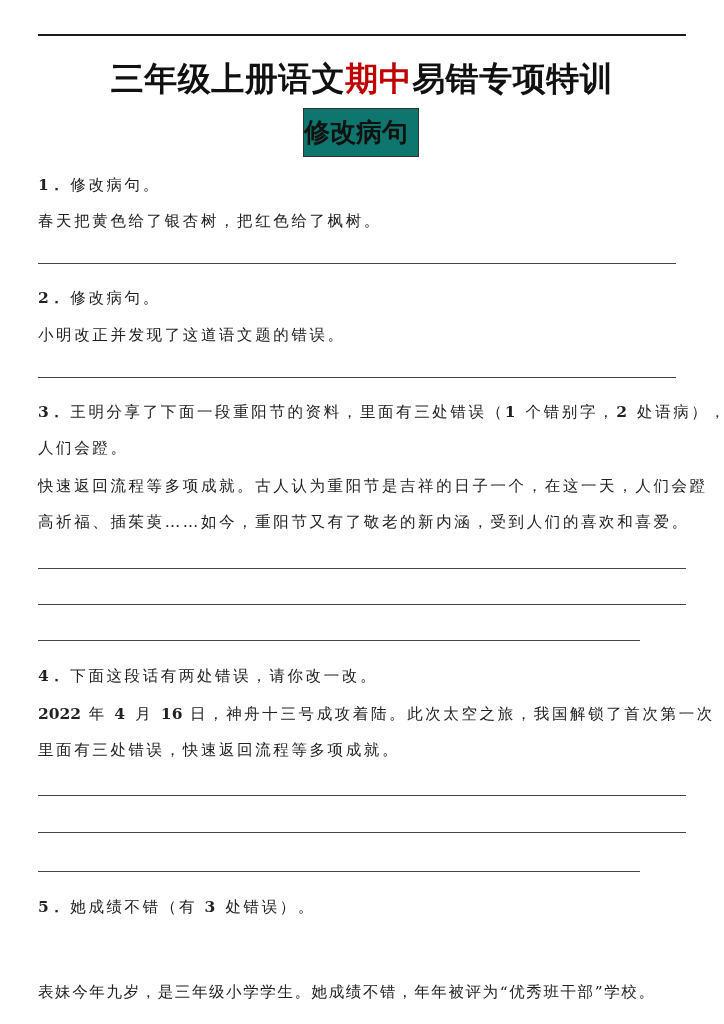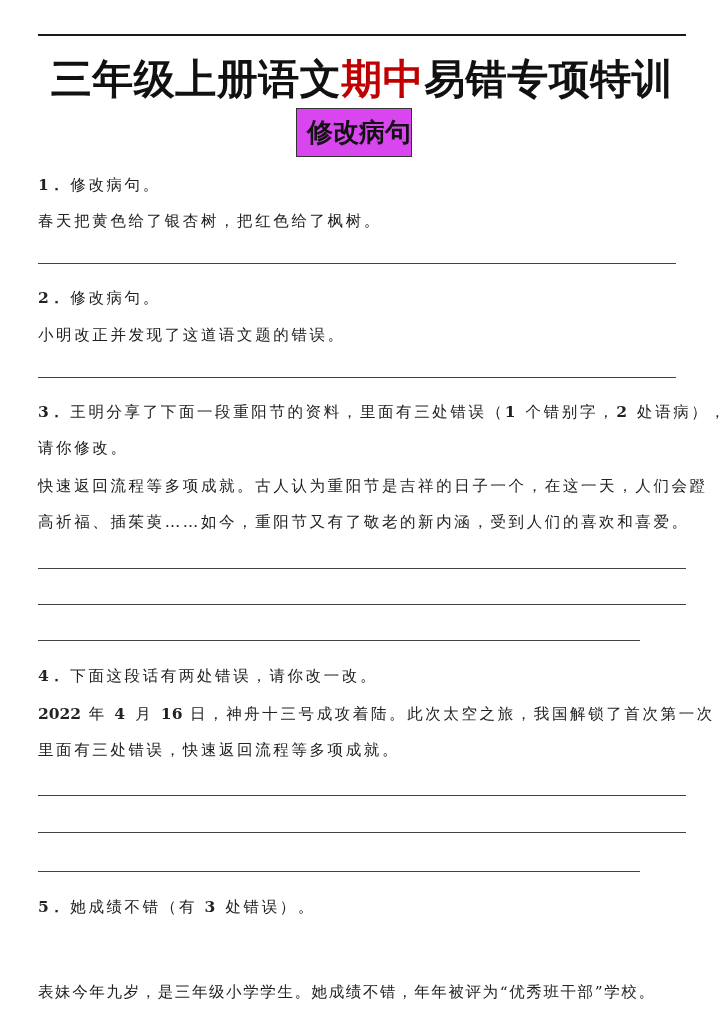--- a/index.html
+++ b/index.html
@@ -4,27 +4,27 @@
 <style>
   html, body { margin: 0; padding: 0; }
   body {
     width: 724px; height: 1024px; background: #ffffff; position: relative; overflow: hidden;
     font-family: "DejaVu Serif", "Liberation Serif", serif; color: #1a1a1a;
   }
   .top-rule { position: absolute; left: 38px; top: 34px; width: 648px; height: 2px; background: #1a1a1a; }
   .title {
     position: absolute; left: 0; top: 58px; width: 724px; text-align: center;
     font-family: "DejaVu Sans", "Liberation Sans", sans-serif; font-weight: bold;
-    font-size: 41px; line-height: 42px; letter-spacing: 0.5px; color: #111;
+    font-size: 33px; line-height: 42px; letter-spacing: 0.5px; color: #111;
   }
   .title .hl { color: #c00000; }
   .subtitle-box {
-    position: absolute; left: 296px; top: 108px; width: 116px; height: 49px;
-    background: #d946ef; border: 1px solid #333; box-sizing: border-box;
-    text-align: right; font-family: "DejaVu Sans", "Liberation Sans", sans-serif;
+    position: absolute; left: 303px; top: 108px; width: 116px; height: 49px;
+    background: #0f766e; border: 1px solid #333; box-sizing: border-box;
+    text-align: left; font-family: "DejaVu Sans", "Liberation Sans", sans-serif;
     font-weight: bold; font-size: 26px; line-height: 47px; color: #111;
   }
   .ln {
     position: absolute; left: 38px; font-size: 15.5px; line-height: 24px;
     letter-spacing: 2.6px; white-space: nowrap; color: #222;
   }
   .num { font-weight: bold; letter-spacing: 0; margin-right: 6px; }
   .b { font-weight: bold; }
   .blank { position: absolute; left: 38px; height: 0; border-top: 1.3px solid #444; }
   .full { width: 648px; }
@@ -42,21 +42,21 @@
 
 <div class="ln" style="top:173px"><span class="num">1．</span><span>修改病句。</span></div>
 <div class="ln" style="top:209px">春天把黄色给了银杏树，把红色给了枫树。</div>
 <div class="blank mid" style="top:263px"></div>
 
 <div class="ln" style="top:286px"><span class="num">2．</span><span>修改病句。</span></div>
 <div class="ln" style="top:323px">小明改正并发现了这道语文题的错误。</div>
 <div class="blank mid" style="top:377px"></div>
 
 <div class="ln" style="top:400px"><span class="num">3．</span><span>王明分享了下面一段重阳节的资料，里面有三处错误（</span><span class="b">1</span><span> 个错别字，</span><span class="b">2</span><span> 处语病），</span></div>
-<div class="ln" style="top:436px">请你修改。</div>
+<div class="ln" style="top:436px">人们会蹬。</div>
 <div class="ln" style="top:474px">快速返回流程等多项成就。古人认为重阳节是吉祥的日子一个，在这一天，人们会蹬</div>
 <div class="ln" style="top:510px">高祈福、插茱萸……如今，重阳节又有了敬老的新内涵，受到人们的喜欢和喜爱。</div>
 <div class="blank full" style="top:568px"></div>
 <div class="blank full" style="top:604px"></div>
 <div class="blank short" style="top:640px"></div>
 
 <div class="ln" style="top:664px"><span class="num">4．</span><span>下面这段话有两处错误，请你改一改。</span></div>
 <div class="ln" style="top:702px"><span class="b" style="letter-spacing:0">2022</span><span> 年 </span><span class="b">4</span><span> 月 </span><span class="b" style="letter-spacing:0">16</span><span> 日，神舟十三号成攻着陆。此次太空之旅，我国解锁了首次第一次</span></div>
 <div class="ln" style="top:738px">里面有三处错误，快速返回流程等多项成就。</div>
 <div class="blank full" style="top:795px"></div>

